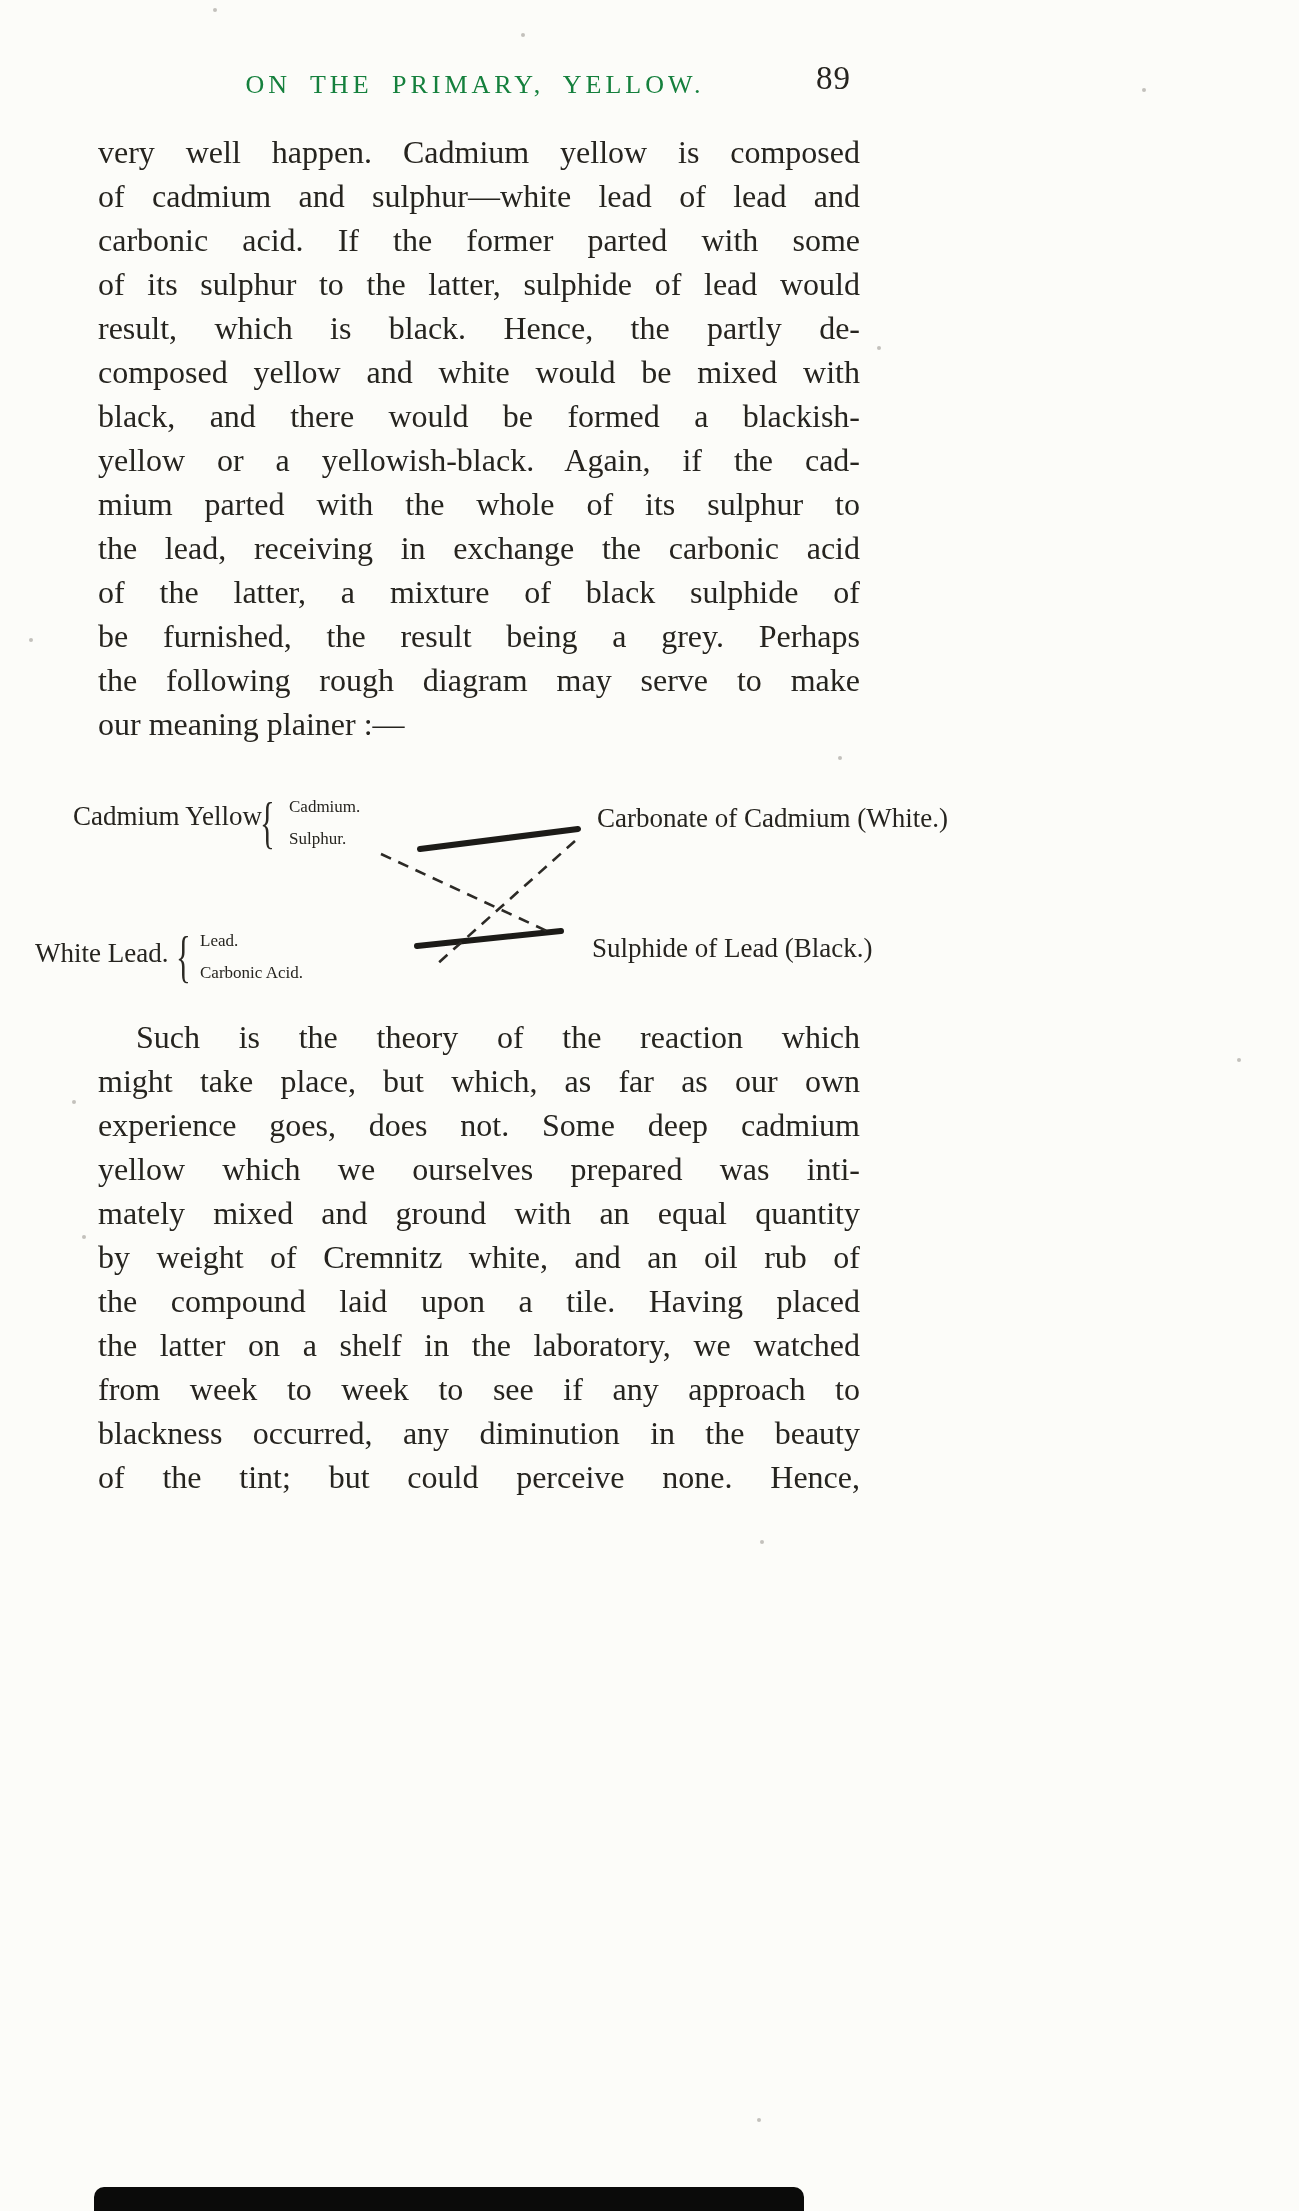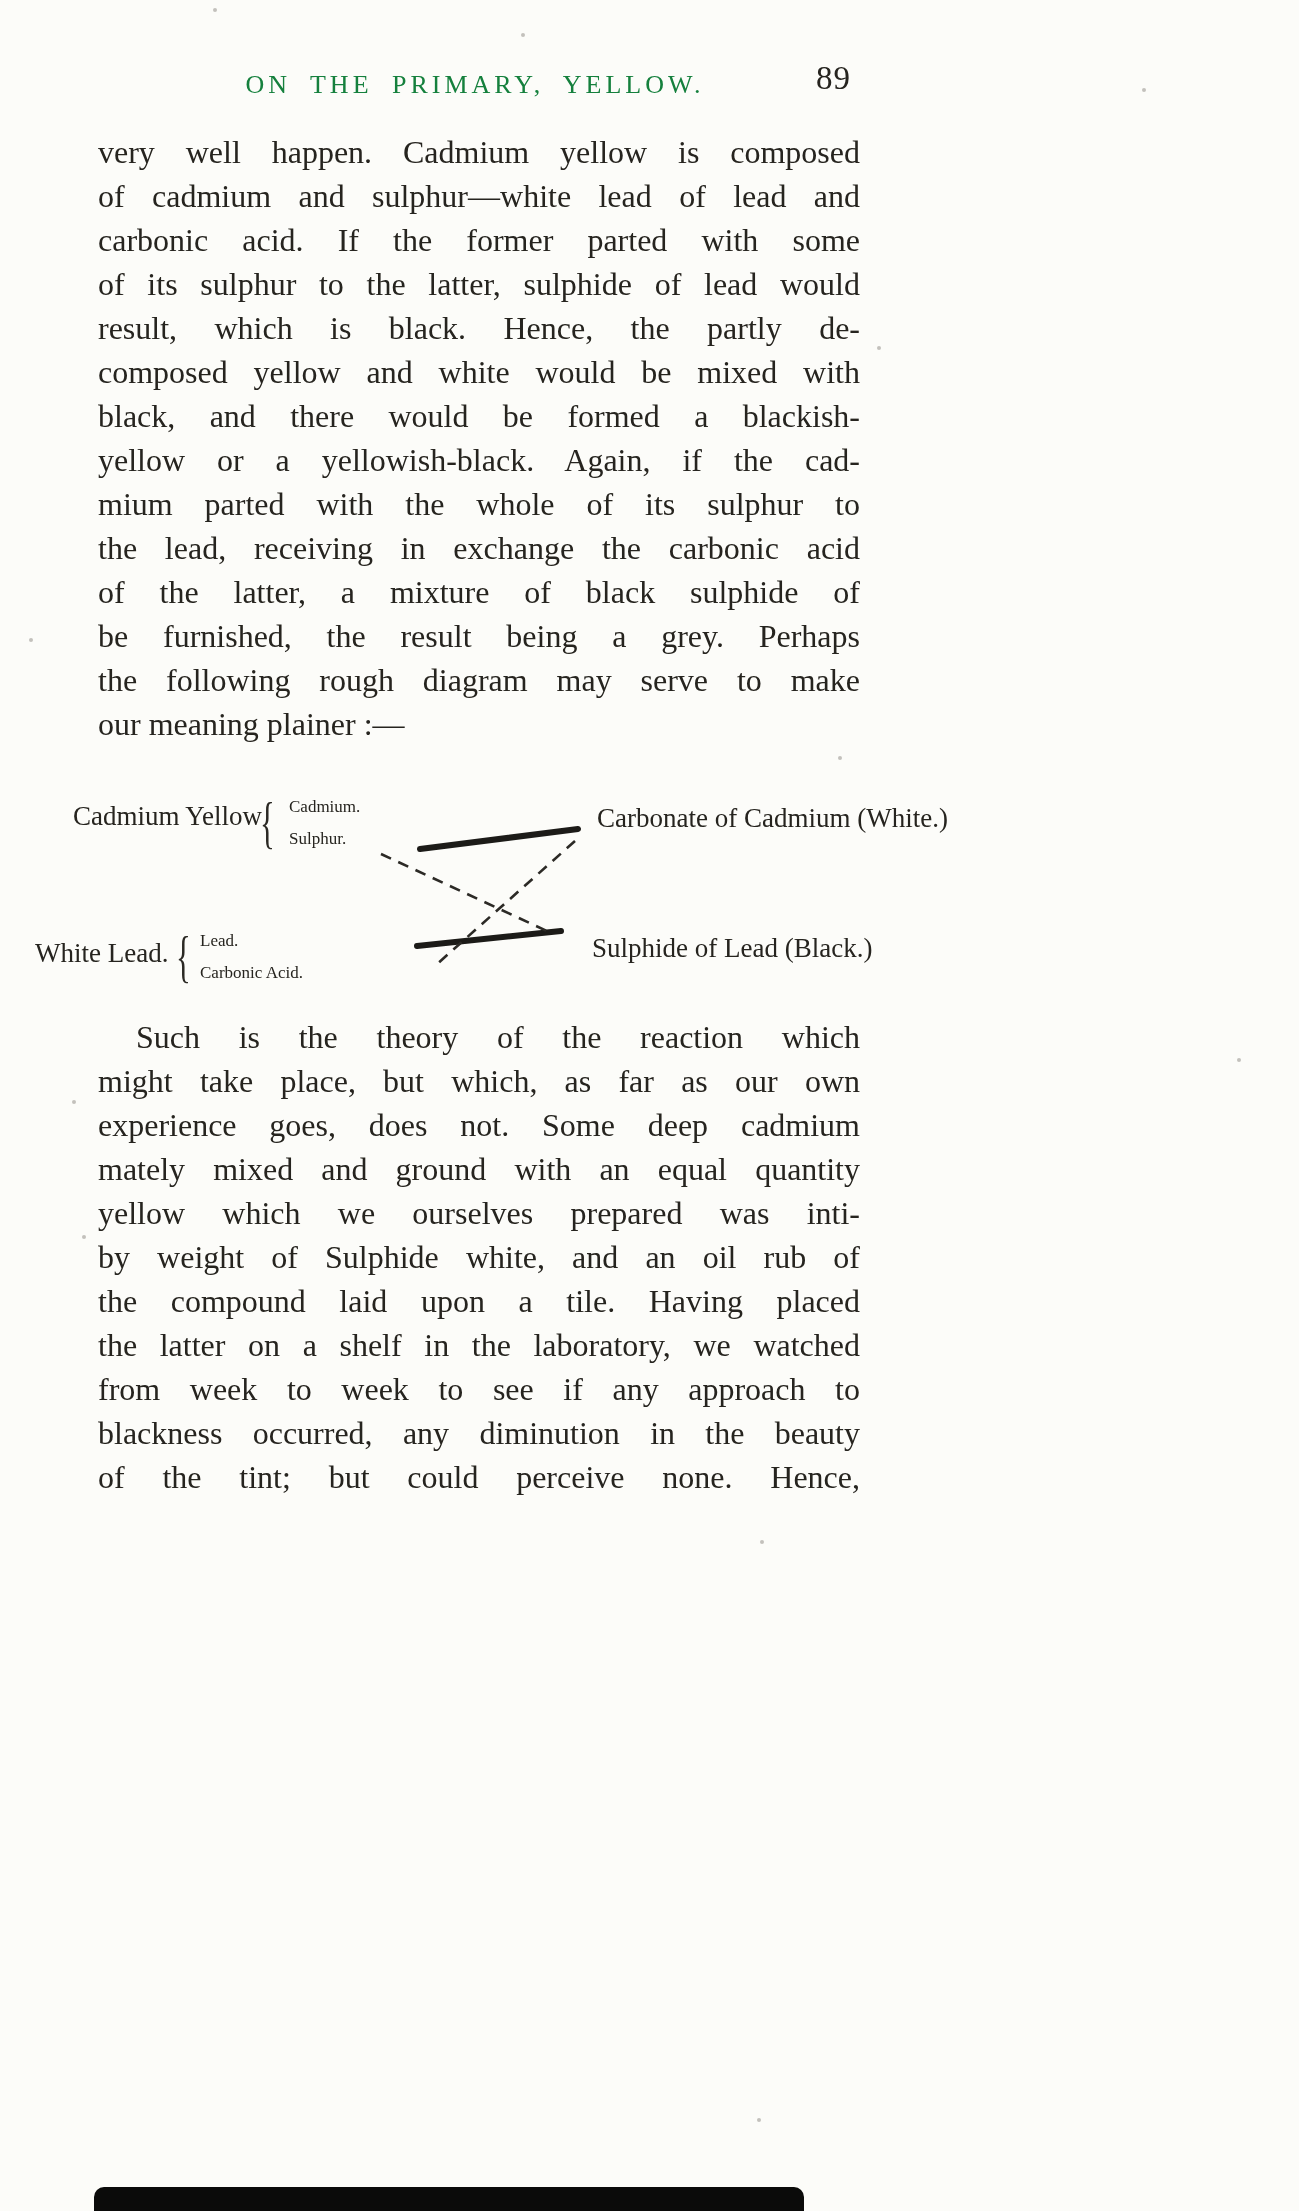--- a/index.html
+++ b/index.html
@@ -102,23 +102,23 @@
       <line x1="417" y1="946" x2="561" y2="931" stroke="#1c1b18" stroke-width="6" stroke-linecap="round"></line>
       <line x1="381" y1="854" x2="549" y2="932" stroke="#2c2a26" stroke-width="2.6" stroke-dasharray="11 8"></line>
       <line x1="575" y1="841" x2="436" y2="965" stroke="#2c2a26" stroke-width="2.6" stroke-dasharray="11 8"></line>
     </svg>
   </div>
 
   <div class="para para2">
     <div class="line jline indent">Such is the theory of the reaction which</div>
     <div class="line jline">might take place, but which, as far as our own</div>
     <div class="line jline">experience goes, does not. Some deep cadmium</div>
+    <div class="line jline">yellow which we ourselves prepared was inti-</div>
     <div class="line jline">mately mixed and ground with an equal quantity</div>
-    <div class="line jline">yellow which we ourselves prepared was inti-</div>
-    <div class="line jline">by weight of Sulphide white, and an oil rub of</div>
+    <div class="line jline">by weight of Cremnitz white, and an oil rub of</div>
     <div class="line jline">the compound laid upon a tile. Having placed</div>
     <div class="line jline">the latter on a shelf in the laboratory, we watched</div>
     <div class="line jline">from week to week to see if any approach to</div>
     <div class="line jline">blackness occurred, any diminution in the beauty</div>
     <div class="line jline">of the tint; but could perceive none. Hence,</div>
   </div>
 
   <div class="scan-bar"></div>
 
   <div class="speck" style="left:213px; top:8px;"></div>

